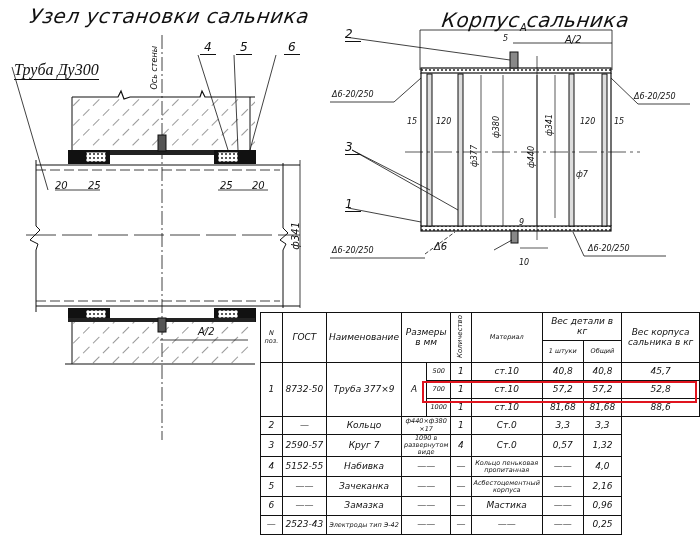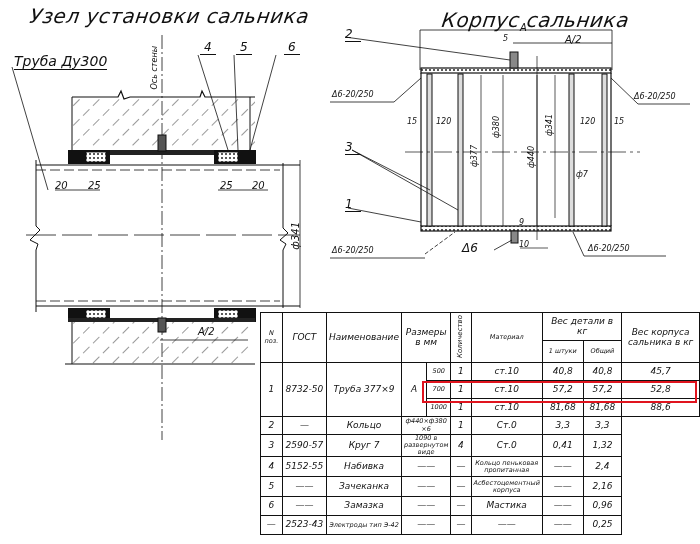--- a/index.html
+++ b/index.html
@@ -120,21 +120,21 @@
     <line x1="352" y1="150" x2="430" y2="190"></line>
     <line x1="348" y1="208" x2="421" y2="222"></line>
     <line x1="425" y1="254" x2="455" y2="232" stroke-dasharray="4 2"></line>
     <line x1="330" y1="258" x2="425" y2="258"></line>
     <line x1="494" y1="250" x2="512" y2="240"></line>
     <line x1="584" y1="256" x2="573" y2="232"></line>
     <line x1="584" y1="256" x2="666" y2="256"></line>
   </g>
 </svg>
 
-<div class="lbl ul" style="left:14px;top:53px;font-size:14px;">Труба Ду300</div>
+<div class="lbl ul" style="left:14px;top:61px;font-size:16px;font-family:Liberation Serif, serif;">Труба Ду300</div>
 <div class="lbl" style="left:150px;top:46px;writing-mode:vertical-rl;transform:rotate(180deg);font-size:8px;">Ось стены</div>
 <div class="lbl ul" style="left:200px;top:40px;font-size:12px;padding:0 4px;">4</div>
 <div class="lbl ul" style="left:236px;top:40px;font-size:12px;padding:0 4px;">5</div>
 <div class="lbl ul" style="left:284px;top:40px;font-size:12px;padding:0 4px;">6</div>
 <div class="lbl" style="left:55px;top:180px;">20</div>
 <div class="lbl" style="left:88px;top:180px;">25</div>
 <div class="lbl" style="left:220px;top:180px;">25</div>
 <div class="lbl" style="left:252px;top:180px;">20</div>
 <div class="lbl" style="left:290px;top:222px;writing-mode:vertical-rl;transform:rotate(180deg);">ф341</div>
 <div class="lbl" style="left:198px;top:326px;">A/2</div>
@@ -148,25 +148,25 @@
 <div class="lbl" style="left:407px;top:117px;font-size:8px;">15</div>
 <div class="lbl" style="left:436px;top:117px;font-size:8px;">120</div>
 <div class="lbl" style="left:580px;top:117px;font-size:8px;">120</div>
 <div class="lbl" style="left:614px;top:117px;font-size:8px;">15</div>
 <div class="lbl" style="left:470px;top:145px;font-size:8px;writing-mode:vertical-rl;transform:rotate(180deg);">ф377</div>
 <div class="lbl" style="left:492px;top:116px;font-size:8px;writing-mode:vertical-rl;transform:rotate(180deg);">ф380</div>
 <div class="lbl" style="left:527px;top:146px;font-size:8px;writing-mode:vertical-rl;transform:rotate(180deg);">ф440</div>
 <div class="lbl" style="left:545px;top:114px;font-size:8px;writing-mode:vertical-rl;transform:rotate(180deg);">ф341</div>
 <div class="lbl" style="left:576px;top:170px;font-size:8px;">ф7</div>
 <div class="lbl" style="left:519px;top:218px;font-size:8px;">9</div>
-<div class="lbl" style="left:519px;top:240px;font-size:8px;">10</div>
+<div class="lbl" style="left:519px;top:258px;font-size:8px;">10</div>
 <div class="lbl" style="left:332px;top:90px;font-size:8px;">Δ6-20/250</div>
 <div class="lbl" style="left:634px;top:92px;font-size:8px;">Δ6-20/250</div>
 <div class="lbl" style="left:332px;top:246px;font-size:8px;">Δ6-20/250</div>
-<div class="lbl" style="left:462px;top:241px;font-size:12px;">Δ6</div>
+<div class="lbl" style="left:434px;top:241px;font-size:10px;">Δ6</div>
 <div class="lbl" style="left:588px;top:244px;font-size:8px;">Δ6-20/250</div>
 
 <table class="spec">
   <colgroup>
     <col style="width:23px">
       <col style="width:50px">
       <col style="width:64px">
     <col style="width:23px">
       <col style="width:22px">
       <col style="width:23px">
@@ -217,47 +217,47 @@
     <td>ст.10</td>
     <td>81,68</td>
     <td>81,68</td>
     <td>88,6</td>
   </tr>
 
   <tr style="height:18px">
     <td>2</td>
     <td>—</td>
     <td>Кольцо</td>
-    <td colspan="2" class="tiny">ф440×ф380 ×6</td>
+    <td colspan="2" class="tiny">ф440×ф380 ×17</td>
     <td>1</td>
     <td>Ст.0</td>
     <td>3,3</td>
     <td>3,3</td>
     <td style="border:none"></td>
   </tr>
   <tr style="height:18px">
     <td>3</td>
     <td>2590-57</td>
     <td>Круг 7</td>
     <td colspan="2" class="tiny">1090 в развернутом виде</td>
     <td>4</td>
     <td>Ст.0</td>
-    <td>0,41</td>
+    <td>0,57</td>
     <td>1,32</td>
     <td style="border:none"></td>
   </tr>
   <tr style="height:20px">
     <td>4</td>
     <td>5152-55</td>
     <td>Набивка</td>
     <td colspan="2">——</td>
     <td>—</td>
     <td class="tiny">Кольцо пеньковая пропитанная</td>
     <td>——</td>
-    <td>2,4</td>
+    <td>4,0</td>
     <td style="border:none"></td>
   </tr>
   <tr style="height:20px">
     <td>5</td>
     <td>——</td>
     <td>Зачеканка</td>
     <td colspan="2">——</td>
     <td>—</td>
     <td class="tiny">Асбестоцементный корпуса</td>
     <td>——</td>

